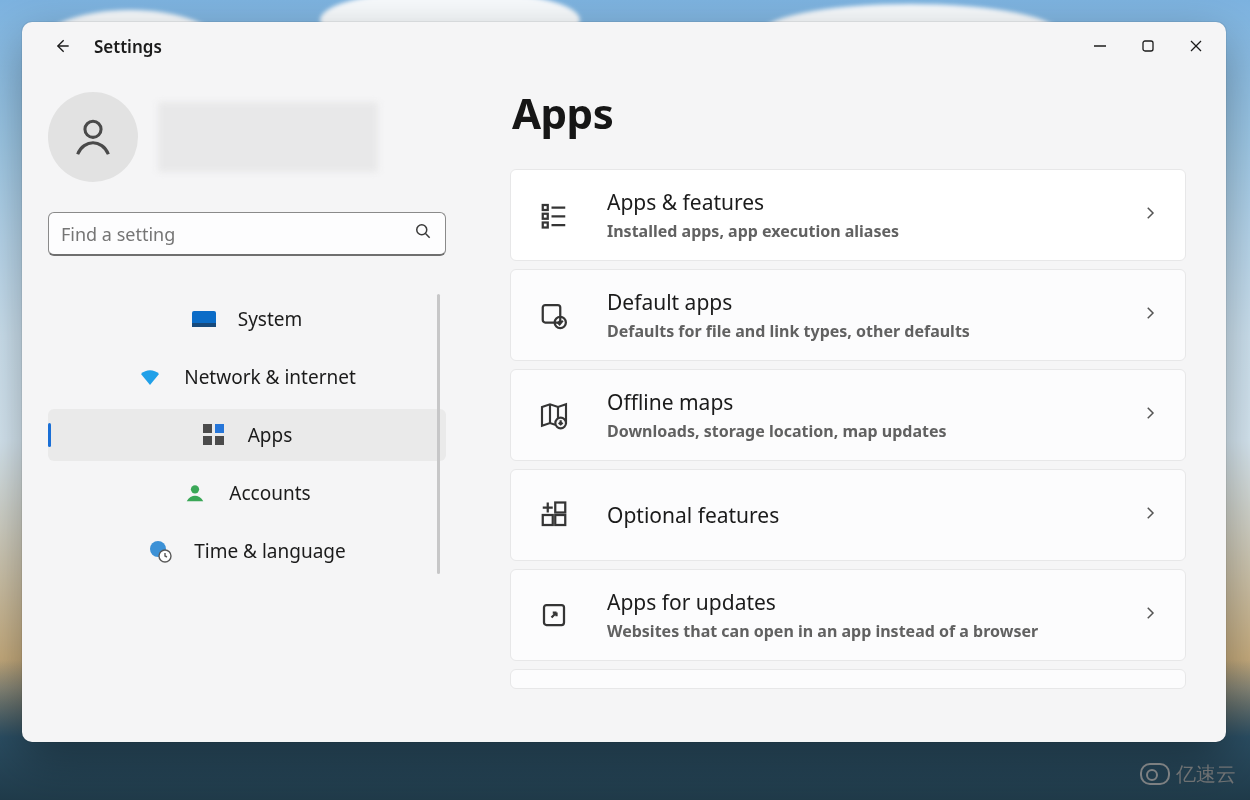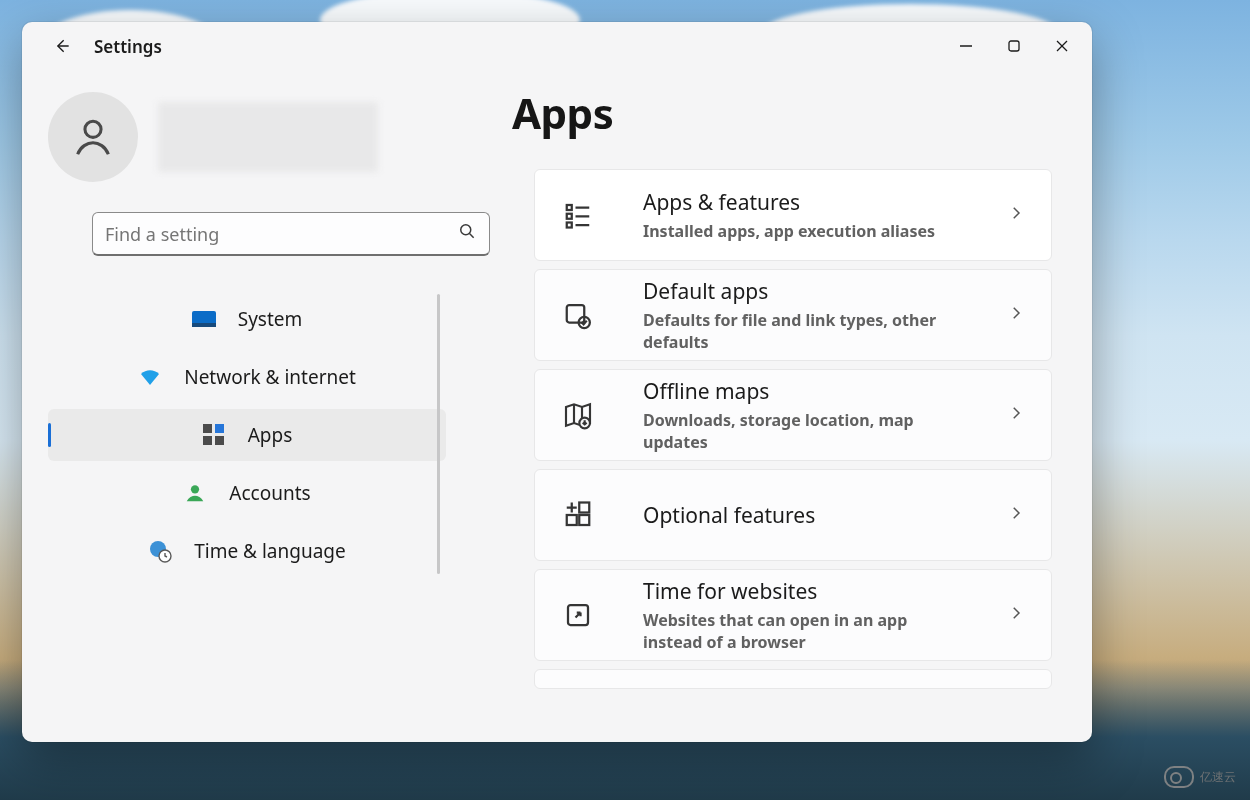--- a/index.html
+++ b/index.html
@@ -7,65 +7,65 @@
   .wallpaper {
     position: absolute; inset: 0;
     background: linear-gradient(180deg,#7db3e0 0%,#9fcae8 18%,#b9d8ee 30%,#cfe4f2 42%,#d8e9f4 55%,#c7ad7f 82%,#8e7248 100%);
   }
   .wallpaper::before{
     content:""; position:absolute; left:0; right:0; bottom:0; height:140px;
     background: linear-gradient(180deg, rgba(43,90,128,0) 0%, rgba(43,90,128,.35) 20%, #2b4e63 55%, #203b4a 100%);
   }
   .cloud{position:absolute;background:#fff;border-radius:50%;filter:blur(2px);opacity:.95}
   .window {
-    position: absolute; left: 22px; top: 22px; width: 1070px; height: 720px;
+    position: absolute; left: 22px; top: 22px; width: 1204px; height: 720px;
     background: #f5f5f6; border-radius: 10px; overflow: hidden;
     box-shadow: 0 18px 50px rgba(0,0,0,.35), 0 0 0 1px rgba(0,0,0,.06);
     display: flex; flex-direction: column;
   }
   .titlebar { height: 48px; display:flex; align-items:center; padding:0 6px 0 22px; }
   .back { width:36px; height:36px; display:flex; align-items:center; justify-content:center; border-radius:4px; cursor:pointer;}
   .app-title { font-size:17px; font-weight:600; color:#1b1b1b; margin-left:14px; }
   .winbtns { margin-left:auto; display:flex; }
   .winbtn { width:48px; height:48px; display:flex; align-items:center; justify-content:center; cursor:pointer;}
   .body { flex:1; display:flex; overflow:hidden; }
   .sidebar { width:470px; padding:14px 20px 0 26px; position:relative; }
   .profile { display:flex; align-items:center; gap:20px; margin:8px 0 30px 0;}
   .avatar { width:90px; height:90px; border-radius:50%; background:#e2e2e2; display:flex; align-items:center; justify-content:center; color:#444;}
   .redacted { width:220px; height:70px; background:#e8e8e9; filter:blur(3px); border-radius:2px;}
   .search {
     display:flex; align-items:center; height:44px; border:1px solid #8a8a8a; border-bottom:2px solid #6f6f6f;
-    border-radius:6px; background:#fdfdfe; padding:0 12px; width:398px; margin-bottom:34px;margin-left:44px;
+    border-radius:6px; background:#fdfdfe; padding:0 12px; width:398px; margin-bottom:34px;
   }
   .search input { flex:1; border:none; outline:none; font-size:18px; color:#5c5c5c; background:transparent;}
   .nav { display:flex; flex-direction:column; gap:0; width:398px; position:relative;}
   .nav-item {
     display:flex; align-items:center; height:52px; padding:0 14px; border-radius:6px; cursor:pointer;
     font-size:19px; color:#1b1b1b; gap:22px; margin:3px 0;justify-content:center;
   }
   .nav-item.selected { background:#eaeaea; position:relative;}
   .nav-item.selected::before{
     content:""; position:absolute; left:0; top:14px; bottom:14px; width:3px; background:#1a6fd6; border-radius:3px;
   }
   .nav-icon{width:24px; height:24px; display:flex; align-items:center; justify-content:center;}
   .scroll-track{position:absolute; right:6px; top:0; width:3px; height:280px; background:#c7c7c8; border-radius:3px;}
   .main { flex:1; padding:8px 40px 0 18px; overflow:hidden; position:relative;}
   .page-title { font-size:42px; font-weight:700; color:#161616; margin:6px 0 28px 2px; letter-spacing:-0.5px;}
   .cards { display:flex; flex-direction:column; gap:8px;}
   .card {
     background:#fcfcfd; border:1px solid #e7e7e8; border-radius:6px; height:92px;
-    display:flex; align-items:center; padding:0 26px; gap:48px; cursor:pointer;margin-left:24px;
+    display:flex; align-items:center; padding:0 26px; gap:36px; cursor:pointer;
   }
   .card.first{background:#fff;}
   .card-icon{width:34px; height:34px; color:#383838; flex:none; display:flex; align-items:center; justify-content:center;}
   .card-body{display:flex; flex-direction:column; gap:4px; flex:1;}
   .card-title{font-size:21px; color:#1b1b1b; font-weight:400;}
   .card-sub{font-size:16px; color:#616161;font-weight:bold;}
   .chevron{color:#555; flex:none;}
-  .watermark{position:absolute; right:14px; bottom:12px; display:flex; align-items:center; gap:6px; color:#777; font-size:12px; opacity:.9;}
+  .watermark{position:absolute; right:14px; bottom:12px; display:flex; align-items:center; gap:6px; color:#777; font-size:20px; opacity:.9;}
   .watermark .logo{width:30px;height:22px;border:2px solid #888;border-radius:10px;position:relative}
   .watermark .logo::before{content:"";position:absolute;left:4px;top:4px;width:8px;height:8px;border:2px solid #888;border-radius:50%}
 </style>
 </head>
 <body>
 
 <div class="wallpaper">
   <div class="cloud" style="left:40px;top:10px;width:180px;height:70px"></div>
   <div class="cloud" style="left:320px;top:-10px;width:260px;height:60px"></div>
   <div class="cloud" style="left:760px;top:4px;width:300px;height:60px"></div>
@@ -251,21 +251,21 @@
         </div>
 
         <div class="card">
           <span class="card-icon">
               <svg width="30" height="30" viewBox="0 0 24 24" fill="none" stroke="#353535" stroke-width="1.8">
                 <rect x="4" y="4" width="16" height="16" rx="2"></rect>
                 <path d="M10 14l4-4m0 0h-3m3 0v3"></path>
               </svg>
             </span>
           <div class="card-body">
-            <span class="card-title">Time for websites</span>
+            <span class="card-title">Apps for updates</span>
             <span class="card-sub">Websites that can open in an app instead of a browser</span>
           </div>
           <span class="chevron"><svg width="18" height="18" viewBox="0 0 24 24" fill="none" stroke="currentColor" stroke-width="2">
                 <path d="M9 5l7 7-7 7"></path>
               </svg></span>
         </div>
 
         <div class="card" style="height:20px"></div>
       </div>
 

